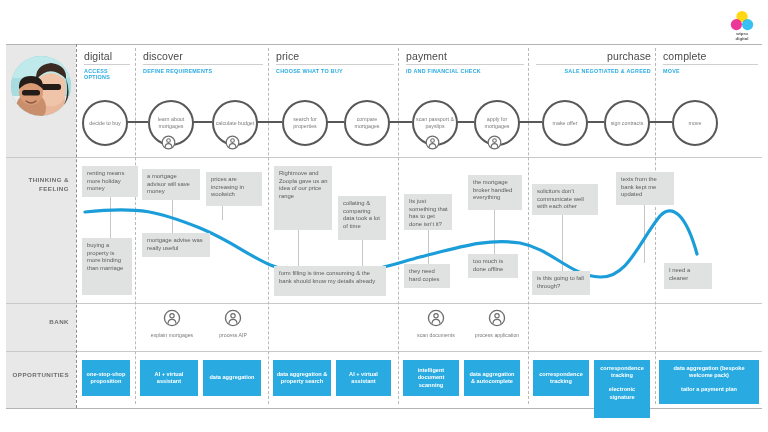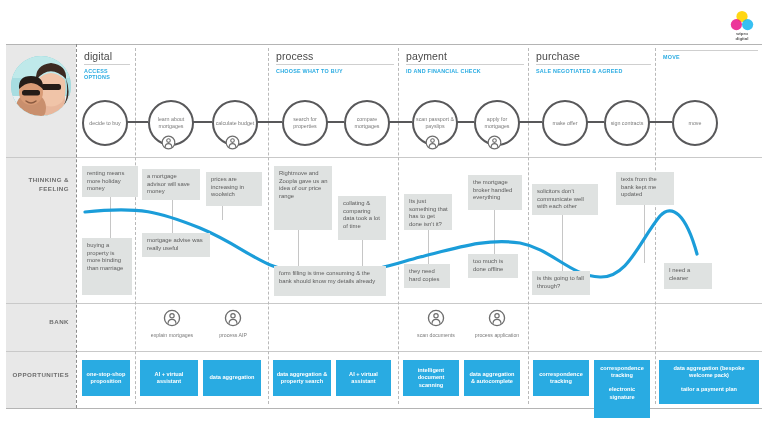--- a/index.html
+++ b/index.html
@@ -132,36 +132,42 @@
   <div class="vdiv" style="left:268px;top:48px;height:356px;"></div>
   <div class="vdiv" style="left:398px;top:48px;height:356px;"></div>
   <div class="vdiv" style="left:528px;top:48px;height:356px;"></div>
   <div class="vdiv" style="left:655px;top:48px;height:356px;"></div>
 
   <div class="phase" style="left:84px;width:46px;">
     <div class="ttl">digital</div>
     <div class="rule"></div>
     <div class="sub">ACCESS OPTIONS</div>
   </div>
+  <div class="phase" style="left:143px;width:120px;">
+    <div class="ttl">discover</div>
+    <div class="rule"></div>
+    <div class="sub">DEFINE REQUIREMENTS</div>
+  </div>
   <div class="phase" style="left:276px;width:118px;">
-    <div class="ttl">process</div>
+    <div class="ttl">price</div>
     <div class="rule"></div>
     <div class="sub">CHOOSE WHAT TO BUY</div>
   </div>
   <div class="phase" style="left:406px;width:118px;">
     <div class="ttl">payment</div>
     <div class="rule"></div>
     <div class="sub">ID AND FINANCIAL CHECK</div>
   </div>
-  <div class="phase" style="left:536px;width:115px;">
+  <div class="phase" style="left:536px;width:115px;text-align:right;">
     <div class="ttl">purchase</div>
     <div class="rule"></div>
     <div class="sub">SALE NEGOTIATED &amp; AGREED</div>
   </div>
   <div class="phase" style="left:663px;width:95px;">
+    <div class="ttl">complete</div>
     <div class="rule"></div>
     <div class="sub">MOVE</div>
   </div>
 
   <div class="connector" style="left:124px;top:120.5px;width:24px;"></div>
   <div class="connector" style="left:190px;top:120.5px;width:22px;"></div>
   <div class="connector" style="left:254px;top:120.5px;width:28px;"></div>
   <div class="connector" style="left:324px;top:120.5px;width:20px;"></div>
   <div class="connector" style="left:386px;top:120.5px;width:26px;"></div>
   <div class="connector" style="left:454px;top:120.5px;width:20px;"></div>

